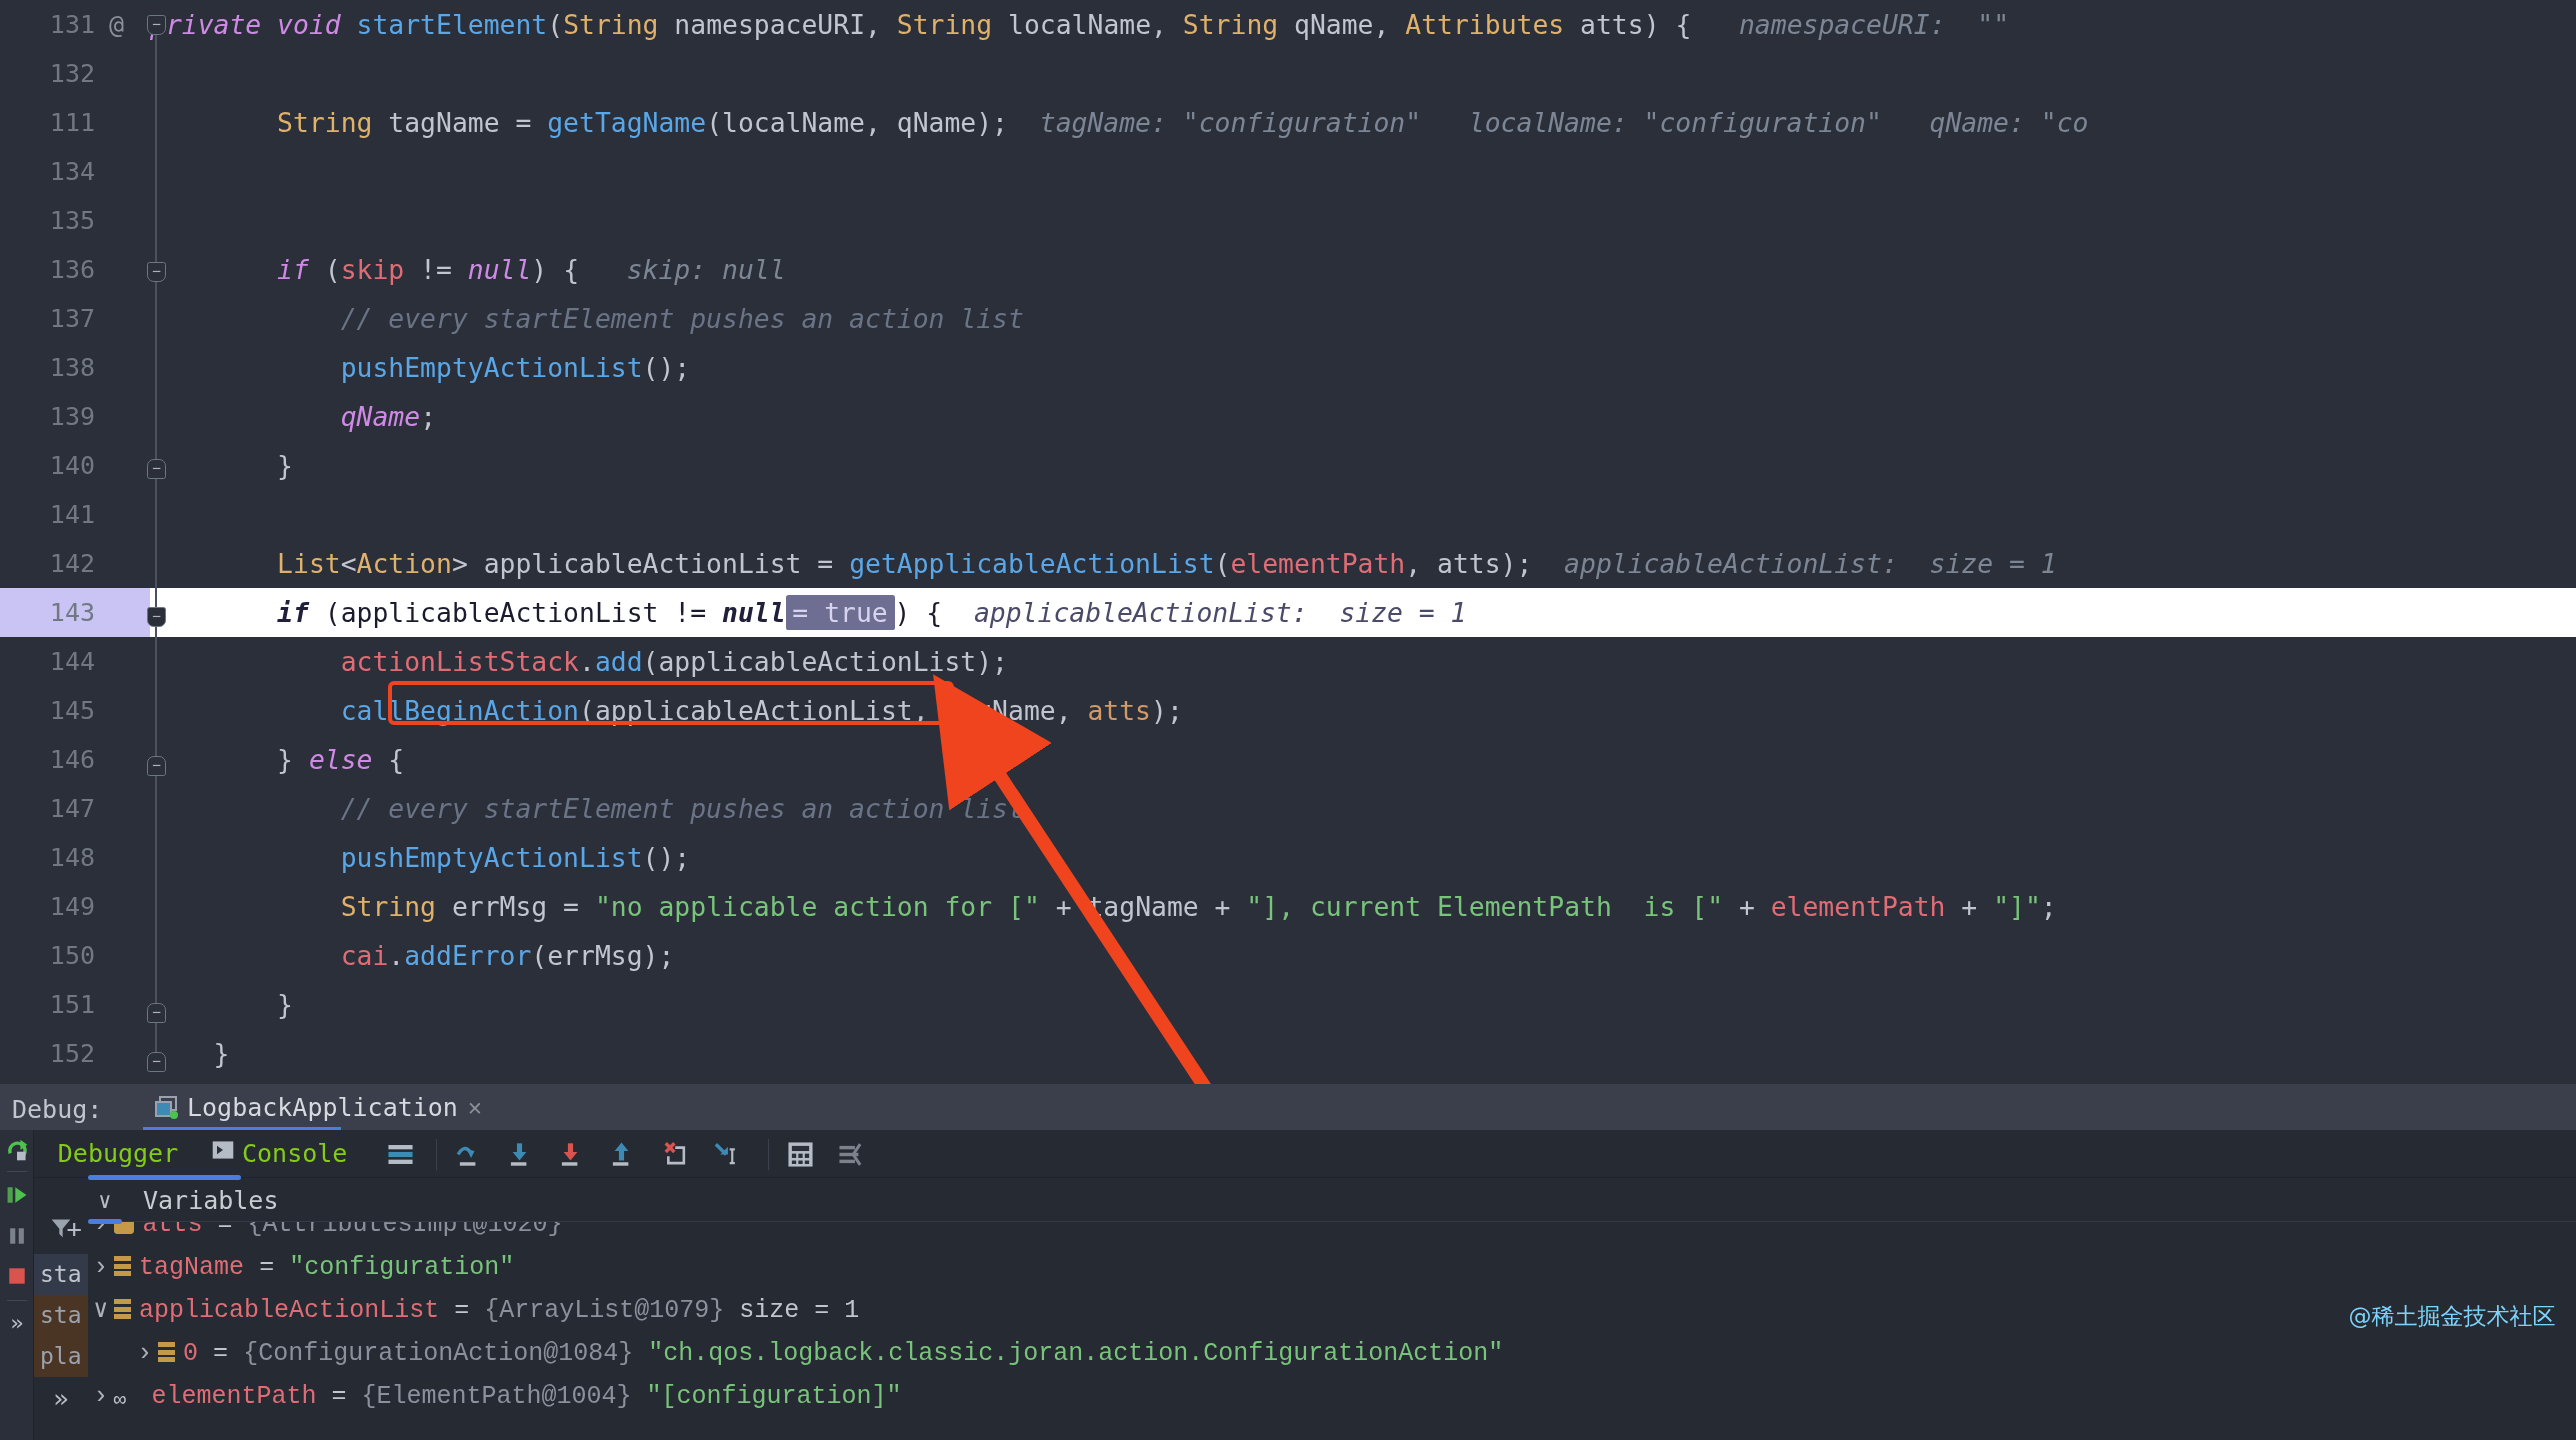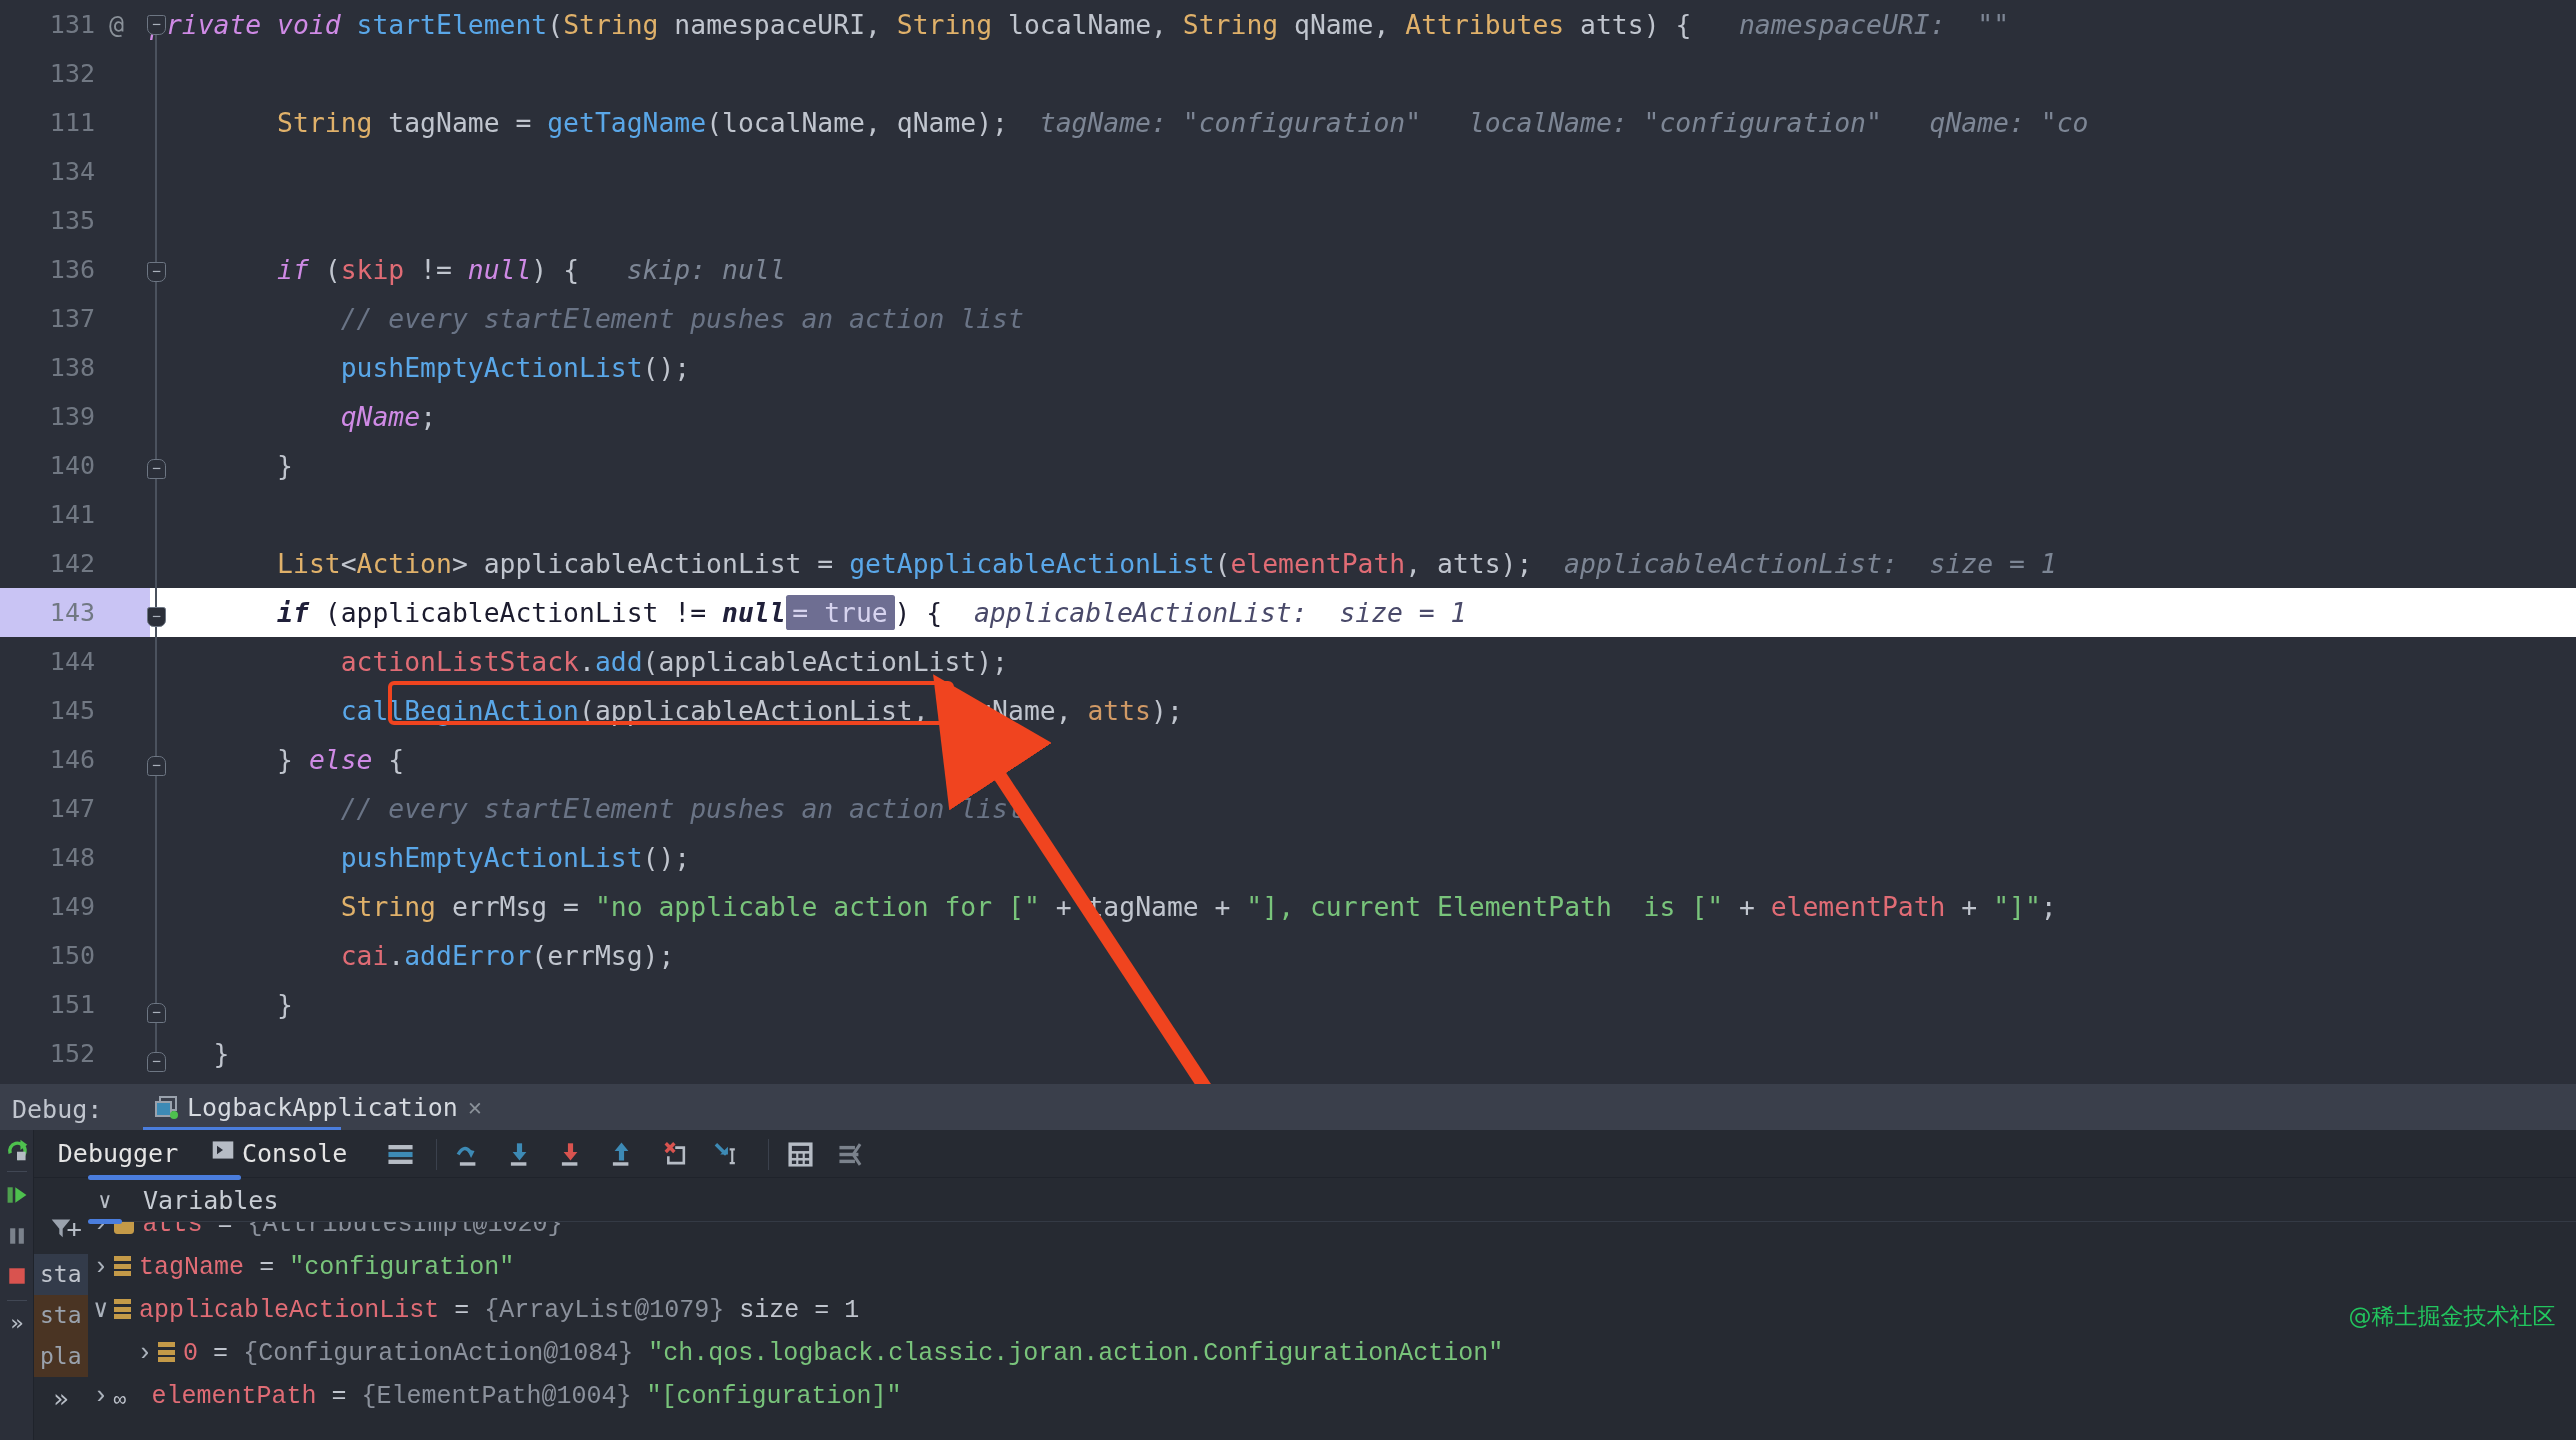--- a/index.html
+++ b/index.html
@@ -146,21 +146,21 @@
     overflow: hidden; white-space: nowrap;
   }
 
   
   .dbg-tabbar {
     position: absolute; left: 34px; top: 46px; width: 2542px; height: 48px;
     background: #262a32; border-bottom: 0.9px solid #1f232b;
   }
   .dbg-tab {
     position: absolute; top: 0; height: 48px; line-height: 48px;
-    color: #e5e5e5; font-size: 25px; padding: 0 10.2px;
+    color: #84cc16; font-size: 25px; padding: 0 10.2px;
     display: flex; align-items: center; gap: 6.8px;
   }
   .tb-sep { position: absolute; top: 8.5px; width: 0.9px; height: 31px; background: #3b414d; }
   .tb-icon {
     position: absolute; top: 8.5px; width: 31px; height: 31px;
   }
 
   
   .vars-header {
     position: absolute; left: 88px; top: 94px; width: 2488px; height: 44px;
@@ -204,21 +204,21 @@
   .var-str  { color: #79c47b; }
   .var-plain{ color: #c0c5ce; }
 
   
   .sb-h {
     position: absolute; background: #4a7ddd; height: 5.1px; border-radius: 2.6px;
   }
 
   .watermark {
     position: absolute; right: 20.4px; bottom: 10.2px;
-    color: #22c55e; font-size: 23px;
+    color: #7dd3fc; font-size: 23px;
     font-family: "DejaVu Sans", sans-serif;
   }
 
   
   .arrow-svg { position: absolute; left: 0; top: 0; pointer-events: none; }
 </style>
 </head>
 <body>
 
 <div id="app">

